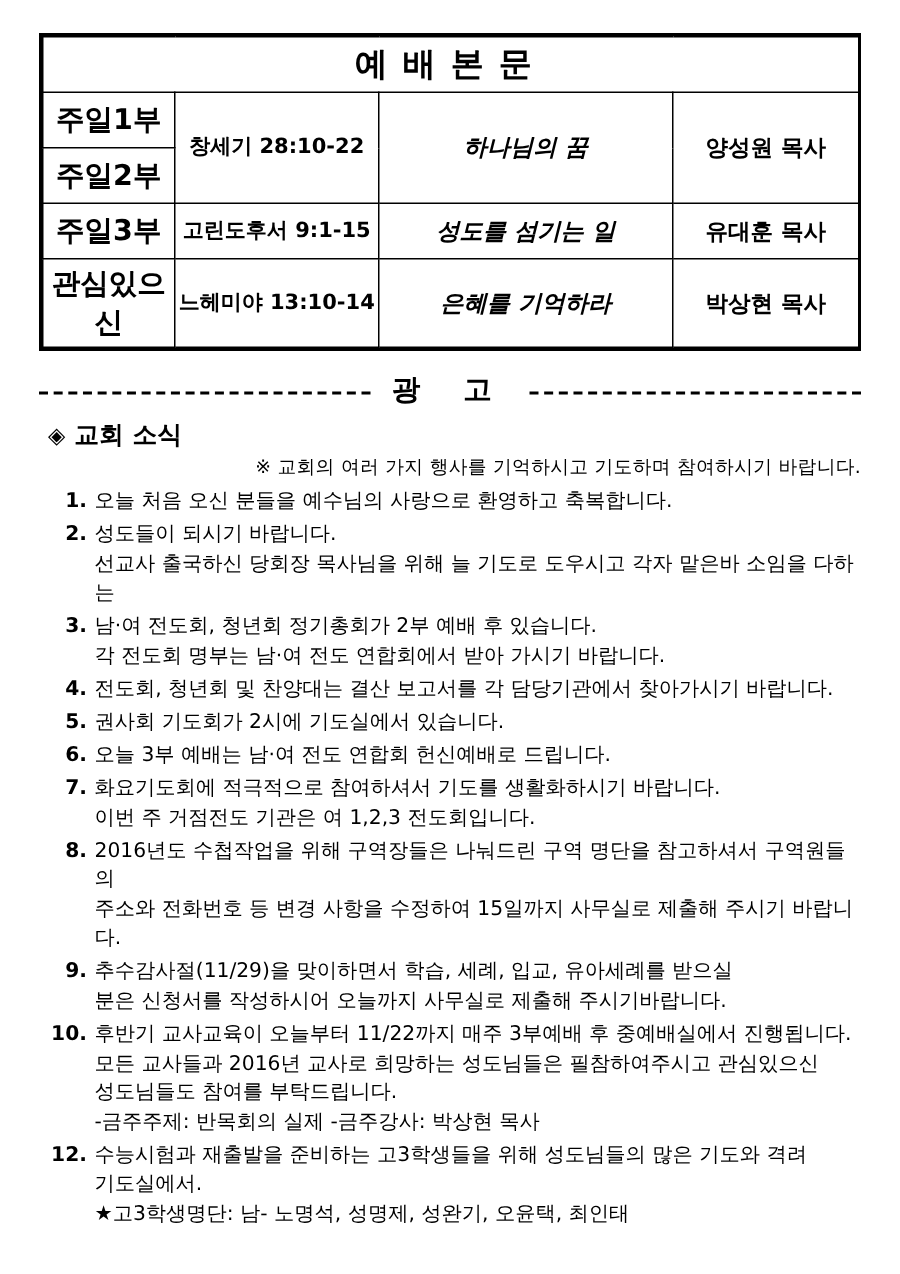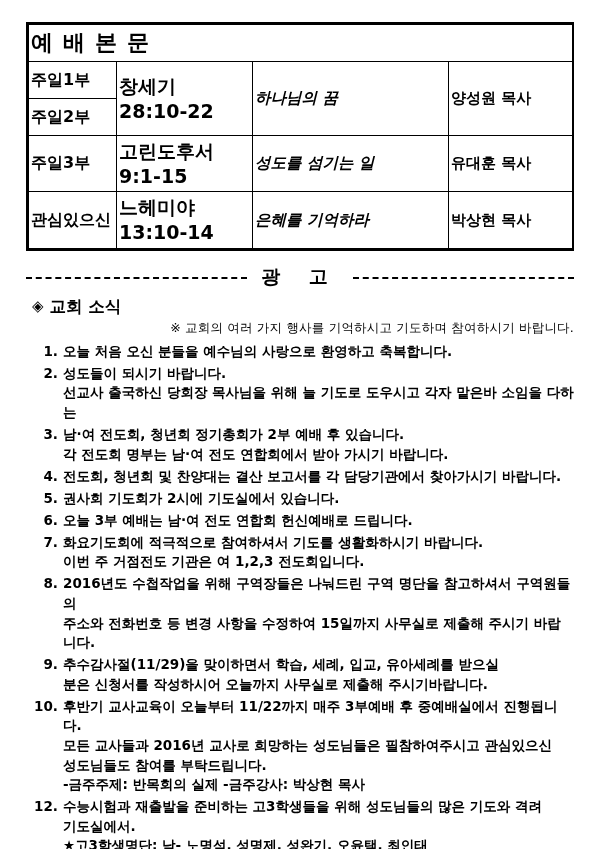--- a/index.html
+++ b/index.html
@@ -29,36 +29,36 @@
     margin: 0 auto;
     box-sizing: border-box;
   }
   table.scripture {
     border-collapse: collapse;
     width: 100%;
     table-layout: fixed;
   }
   table.scripture td {
     border: 1px solid #000;
-    text-align: left;
+    text-align: center;
     vertical-align: middle;
     font-weight: bold;
     padding: 3px 2px;
   }
   td.title-cell {
     font-size: 22px;
     letter-spacing: 10px;
     padding: 7px 0 8px 0;
     border-left: none;
     border-right: none;
     border-top: none;
     border-bottom: 1px solid #000;
   }
-  .col-service { width: 88px; font-size: 16px; }
-  .col-ref     { width: 136px; font-size: 19px; line-height: 1.25; }
+  .col-service { width: 88px; font-size: 19px; }
+  .col-ref     { width: 136px; font-size: 14px; line-height: 1.25; }
   .col-topic   { width: 196px; font-size: 15.5px; font-style: italic; }
   .col-pastor  { width: 124px; font-size: 15px; }
   .h-row td { height: 30px; }
   .ref-cell { line-height: 1.3; }
 
   
   .ann-head {
     display: flex;
     align-items: center;
     margin: 13px auto 4px auto;
@@ -114,21 +114,21 @@
     width: 26px;
     min-width: 26px;
     text-align: right;
     font-size: 13.5px;
     font-weight: bold;
     padding-right: 5px;
     line-height: 1.45;
   }
   .body-txt {
     font-size: 13.5px;
-    font-weight: bold;
+    font-weight: normal;
     line-height: 1.45;
     flex: 1 1 auto;
   }
   .body-txt .ln { display: block; }
   .sub-line { display: block; }
 
   .two-col {
     display: flex;
     gap: 40px;
   }

